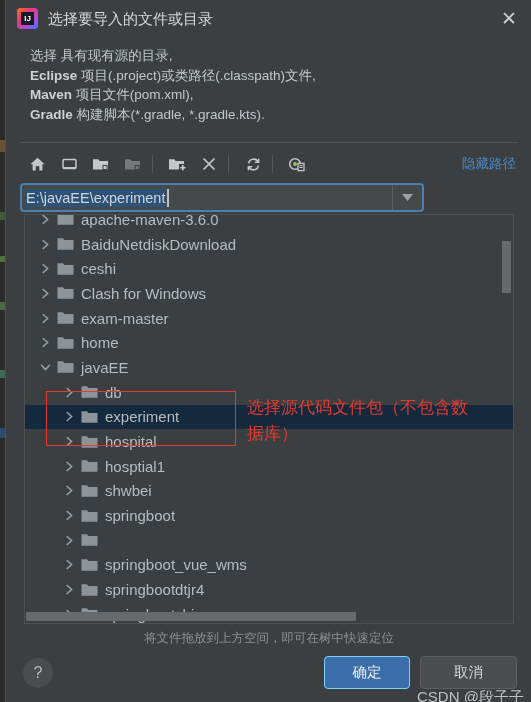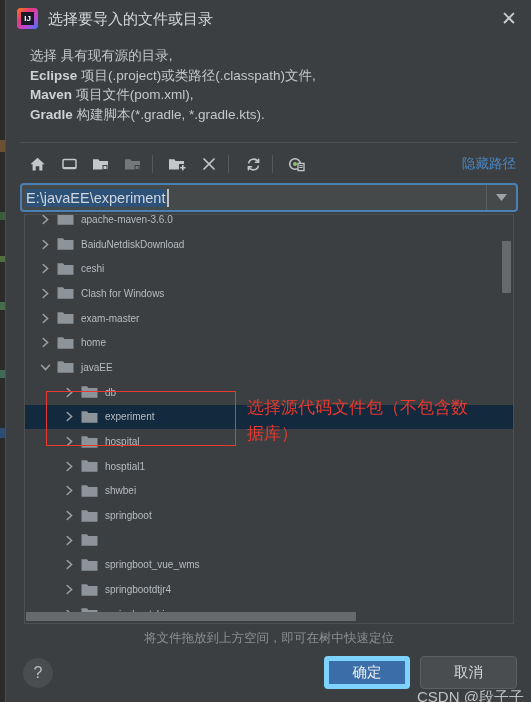--- a/index.html
+++ b/index.html
@@ -72,21 +72,21 @@
   .tb-div {
     position: absolute; top: 9px; width: 1px; height: 18px; background: #55585a;
   }
   .hide-path {
     position: absolute; right: 16px; top: 9px;
     color: #4a88c7; font-size: 13.5px; cursor: pointer; white-space: nowrap;
   }
 
   
   .pathbox {
-    position: absolute; left: 14px; top: 183px; width: 498px; height: 29px;
+    position: absolute; left: 14px; top: 183px; width: 404px; height: 29px;
     border: 2px solid #4a80b4; border-radius: 4px;
     background: #45494a; display: flex;
   }
   .path-input {
     flex: 1; position: relative; overflow: hidden;
   }
   .path-sel {
     position: absolute; left: 3px; top: 4px;
     background: #2d5177; color: #cfd6dd;
     font-size: 14.5px; line-height: 18px; padding: 0 1px;
@@ -112,21 +112,21 @@
   .trow {
     position: relative; height: 24.7px; display: flex; align-items: center;
     white-space: nowrap; cursor: pointer;
   }
   .trow.sel { background: #13293d; }
   .tw {
     width: 13px; height: 13px; margin-right: 5px; flex: 0 0 auto;
     display: flex; align-items: center; justify-content: center;
   }
   .ficon { width: 17px; height: 14px; margin-right: 7px; flex: 0 0 auto; }
-  .tlabel { color: #b7bcc0; font-size: 10px; }
+  .tlabel { color: #b7bcc0; font-size: 15px; }
 
   
   .vscroll {
     position: absolute; right: 2px; top: 26px; width: 9px; height: 52px;
     background: #666a6d; border-radius: 1px;
   }
   .hscroll {
     position: absolute; left: 1px; bottom: 2px; width: 330px; height: 9px;
     background: #666a6d; border-radius: 1px;
   }
@@ -144,21 +144,21 @@
     color: #b9bdc0; font-size: 16px;
     display: flex; align-items: center; justify-content: center; cursor: pointer;
   }
   .btn {
     position: absolute; top: 656px; height: 33px;
     display: flex; align-items: center; justify-content: center;
     font-size: 14.5px; border-radius: 4px; cursor: pointer;
   }
   .btn-ok {
     left: 318px; width: 86px;
-    background: #3b6ea8; border: 5px solid #7dd3fc; color: #eceff1;
+    background: #3b6ea8; border: 1px solid #7dd3fc; color: #eceff1;
   }
   .btn-cancel {
     left: 414px; width: 97px;
     background: #4a4d4f; border: 1px solid #5b5f61; color: #d2d6d9;
   }
 
   
   .anno-box {
     position: absolute; left: 40px; top: 391px; width: 190px; height: 55px;
     border: 1.5px solid #e8382f; pointer-events: none;

